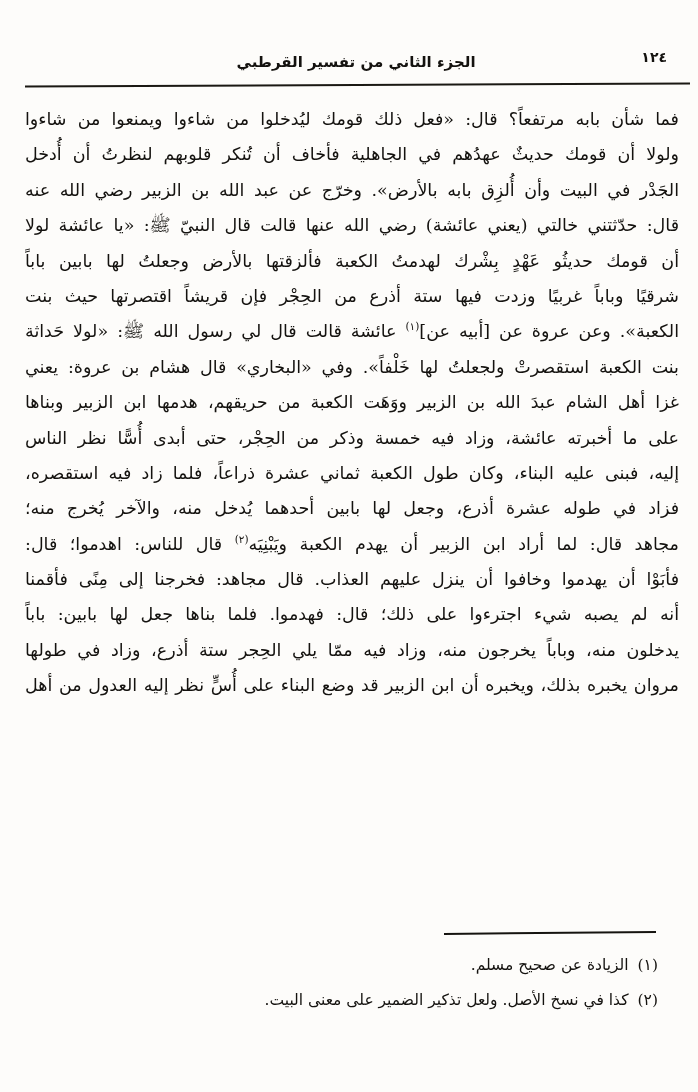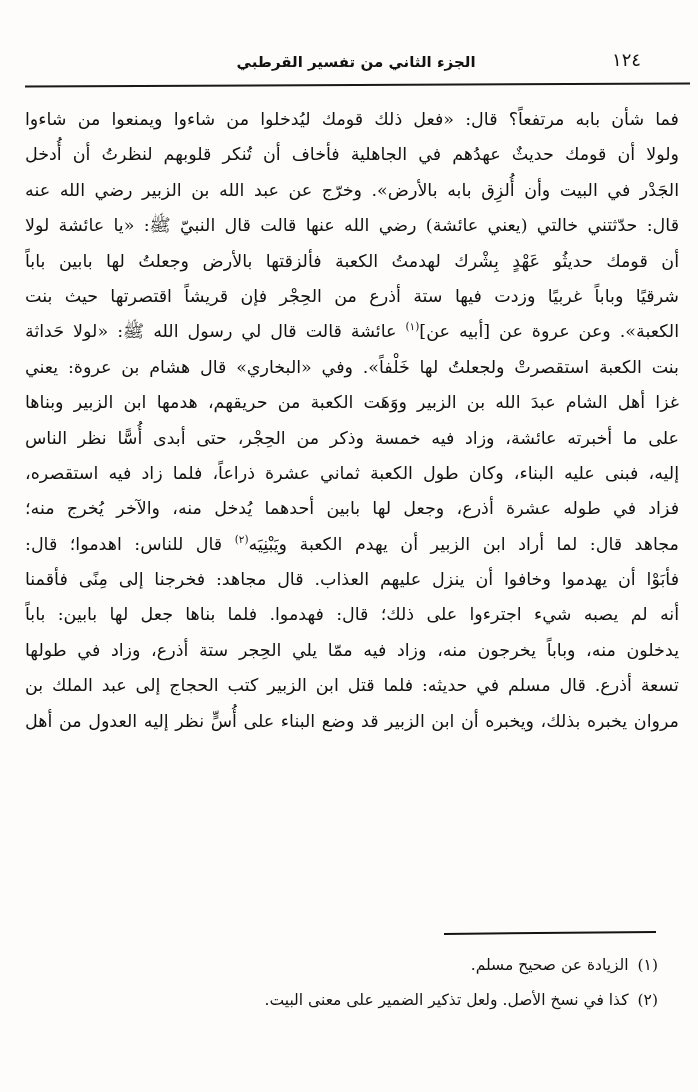--- a/index.html
+++ b/index.html
@@ -32,23 +32,23 @@
     left: 50%;
     transform: translateX(-50%);
     margin-left: 4px;
     font-size: 15px;
     font-weight: 700;
     white-space: nowrap;
   }
   .page-number {
     position: absolute;
     top: 3px;
-    right: 38px;
-    font-size: 18px;
-    font-weight: 400;
+    right: 12px;
+    font-size: 14px;
+    font-weight: 700;
     letter-spacing: 2px;
   }
   .header-rule {
     position: absolute;
     top: 84px;
     right: 8px;
     left: 25px;
     height: 2px;
     background: #1a1813;
     transform: rotate(-0.25deg);
@@ -124,21 +124,20 @@
     <div class="bline">الكعبة». وعن عروة عن [أبيه عن]<sup>(١)</sup> عائشة قالت قال لي رسول الله ﷺ: «لولا حَداثة</div>
     <div class="bline">بنت الكعبة استقصرتْ ولجعلتُ لها خَلْفاً». وفي «البخاري» قال هشام بن عروة: يعني</div>
     <div class="bline">غزا أهل الشام عبدَ الله بن الزبير ووَهَت الكعبة من حريقهم، هدمها ابن الزبير وبناها</div>
     <div class="bline">على ما أخبرته عائشة، وزاد فيه خمسة وذكر من الحِجْر، حتى أبدى أُسًّا نظر الناس</div>
     <div class="bline">إليه، فبنى عليه البناء، وكان طول الكعبة ثماني عشرة ذراعاً، فلما زاد فيه استقصره،</div>
     <div class="bline">فزاد في طوله عشرة أذرع، وجعل لها بابين أحدهما يُدخل منه، والآخر يُخرج منه؛</div>
     <div class="bline">مجاهد قال: لما أراد ابن الزبير أن يهدم الكعبة ويَبْنِيَه<sup>(٢)</sup> قال للناس: اهدموا؛ قال:</div>
     <div class="bline">فأبَوْا أن يهدموا وخافوا أن ينزل عليهم العذاب. قال مجاهد: فخرجنا إلى مِنًى فأقمنا</div>
     <div class="bline">أنه لم يصبه شيء اجترءوا على ذلك؛ قال: فهدموا. فلما بناها جعل لها بابين: باباً</div>
     <div class="bline">يدخلون منه، وباباً يخرجون منه، وزاد فيه ممّا يلي الحِجر ستة أذرع، وزاد في طولها</div>
-    <div class="bline">تسعة أذرع. قال مسلم في حديثه: فلما قتل ابن الزبير كتب الحجاج إلى عبد الملك بن</div>
     <div class="bline">مروان يخبره بذلك، ويخبره أن ابن الزبير قد وضع البناء على أُسٍّ نظر إليه العدول من أهل</div>
   </div>
 
   <div class="footnote-rule"></div>
 
   <div class="footnotes">
     <div class="footnote">
       <span class="fn-marker">(١)</span><span>الزيادة عن صحيح مسلم.</span>
     </div>
     <div class="footnote">

